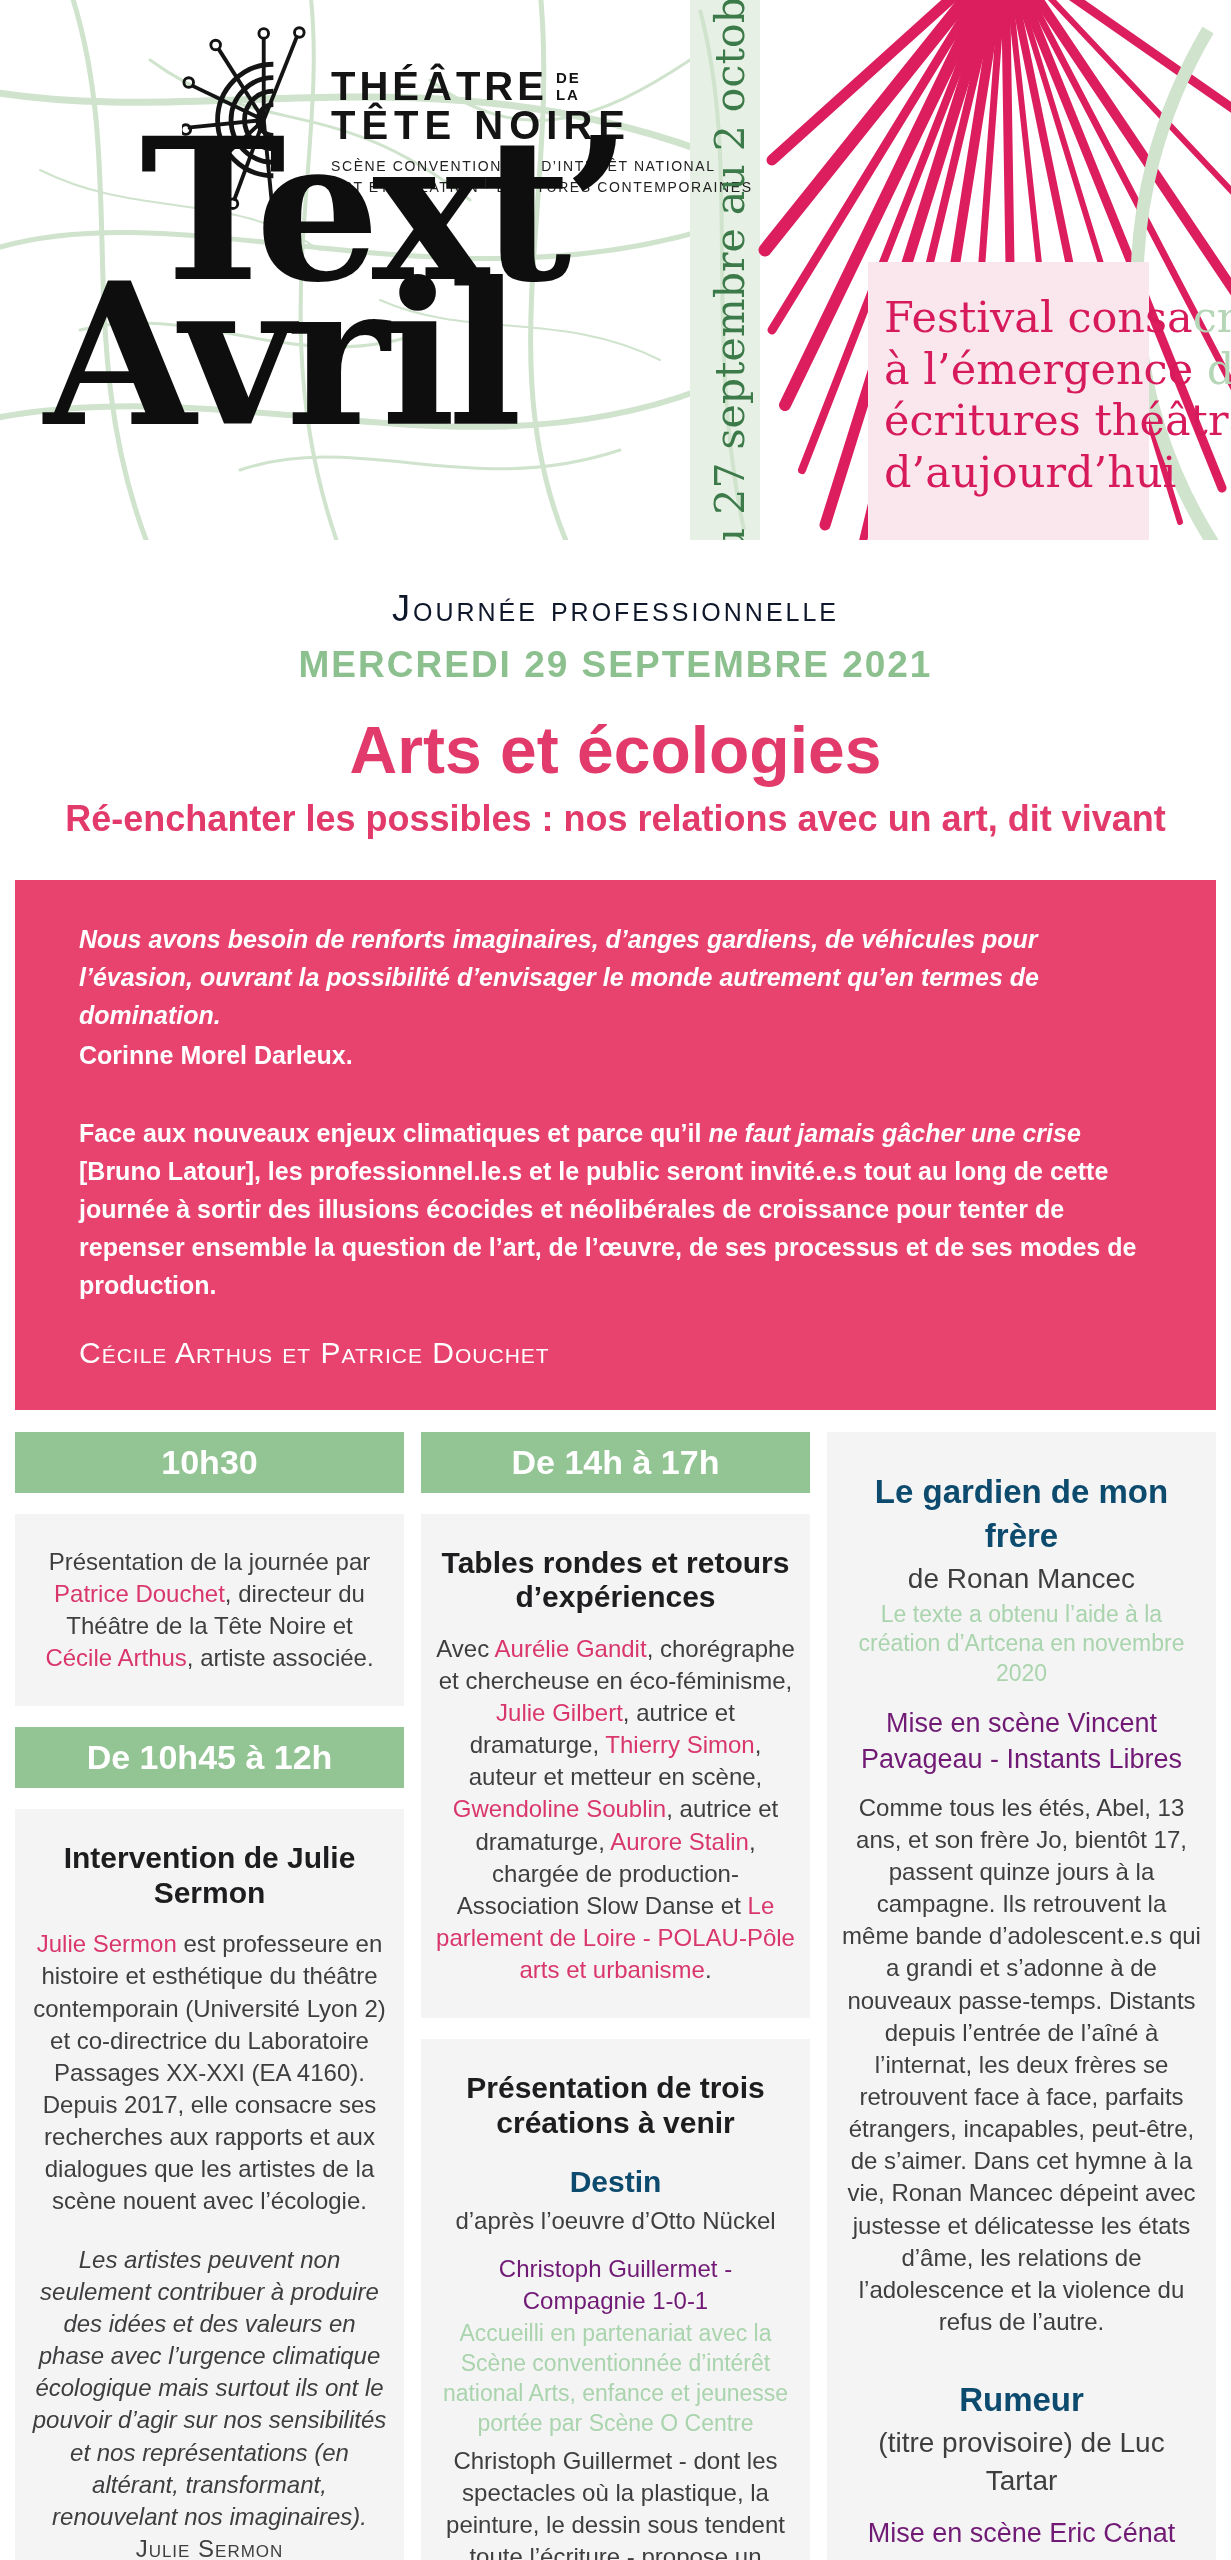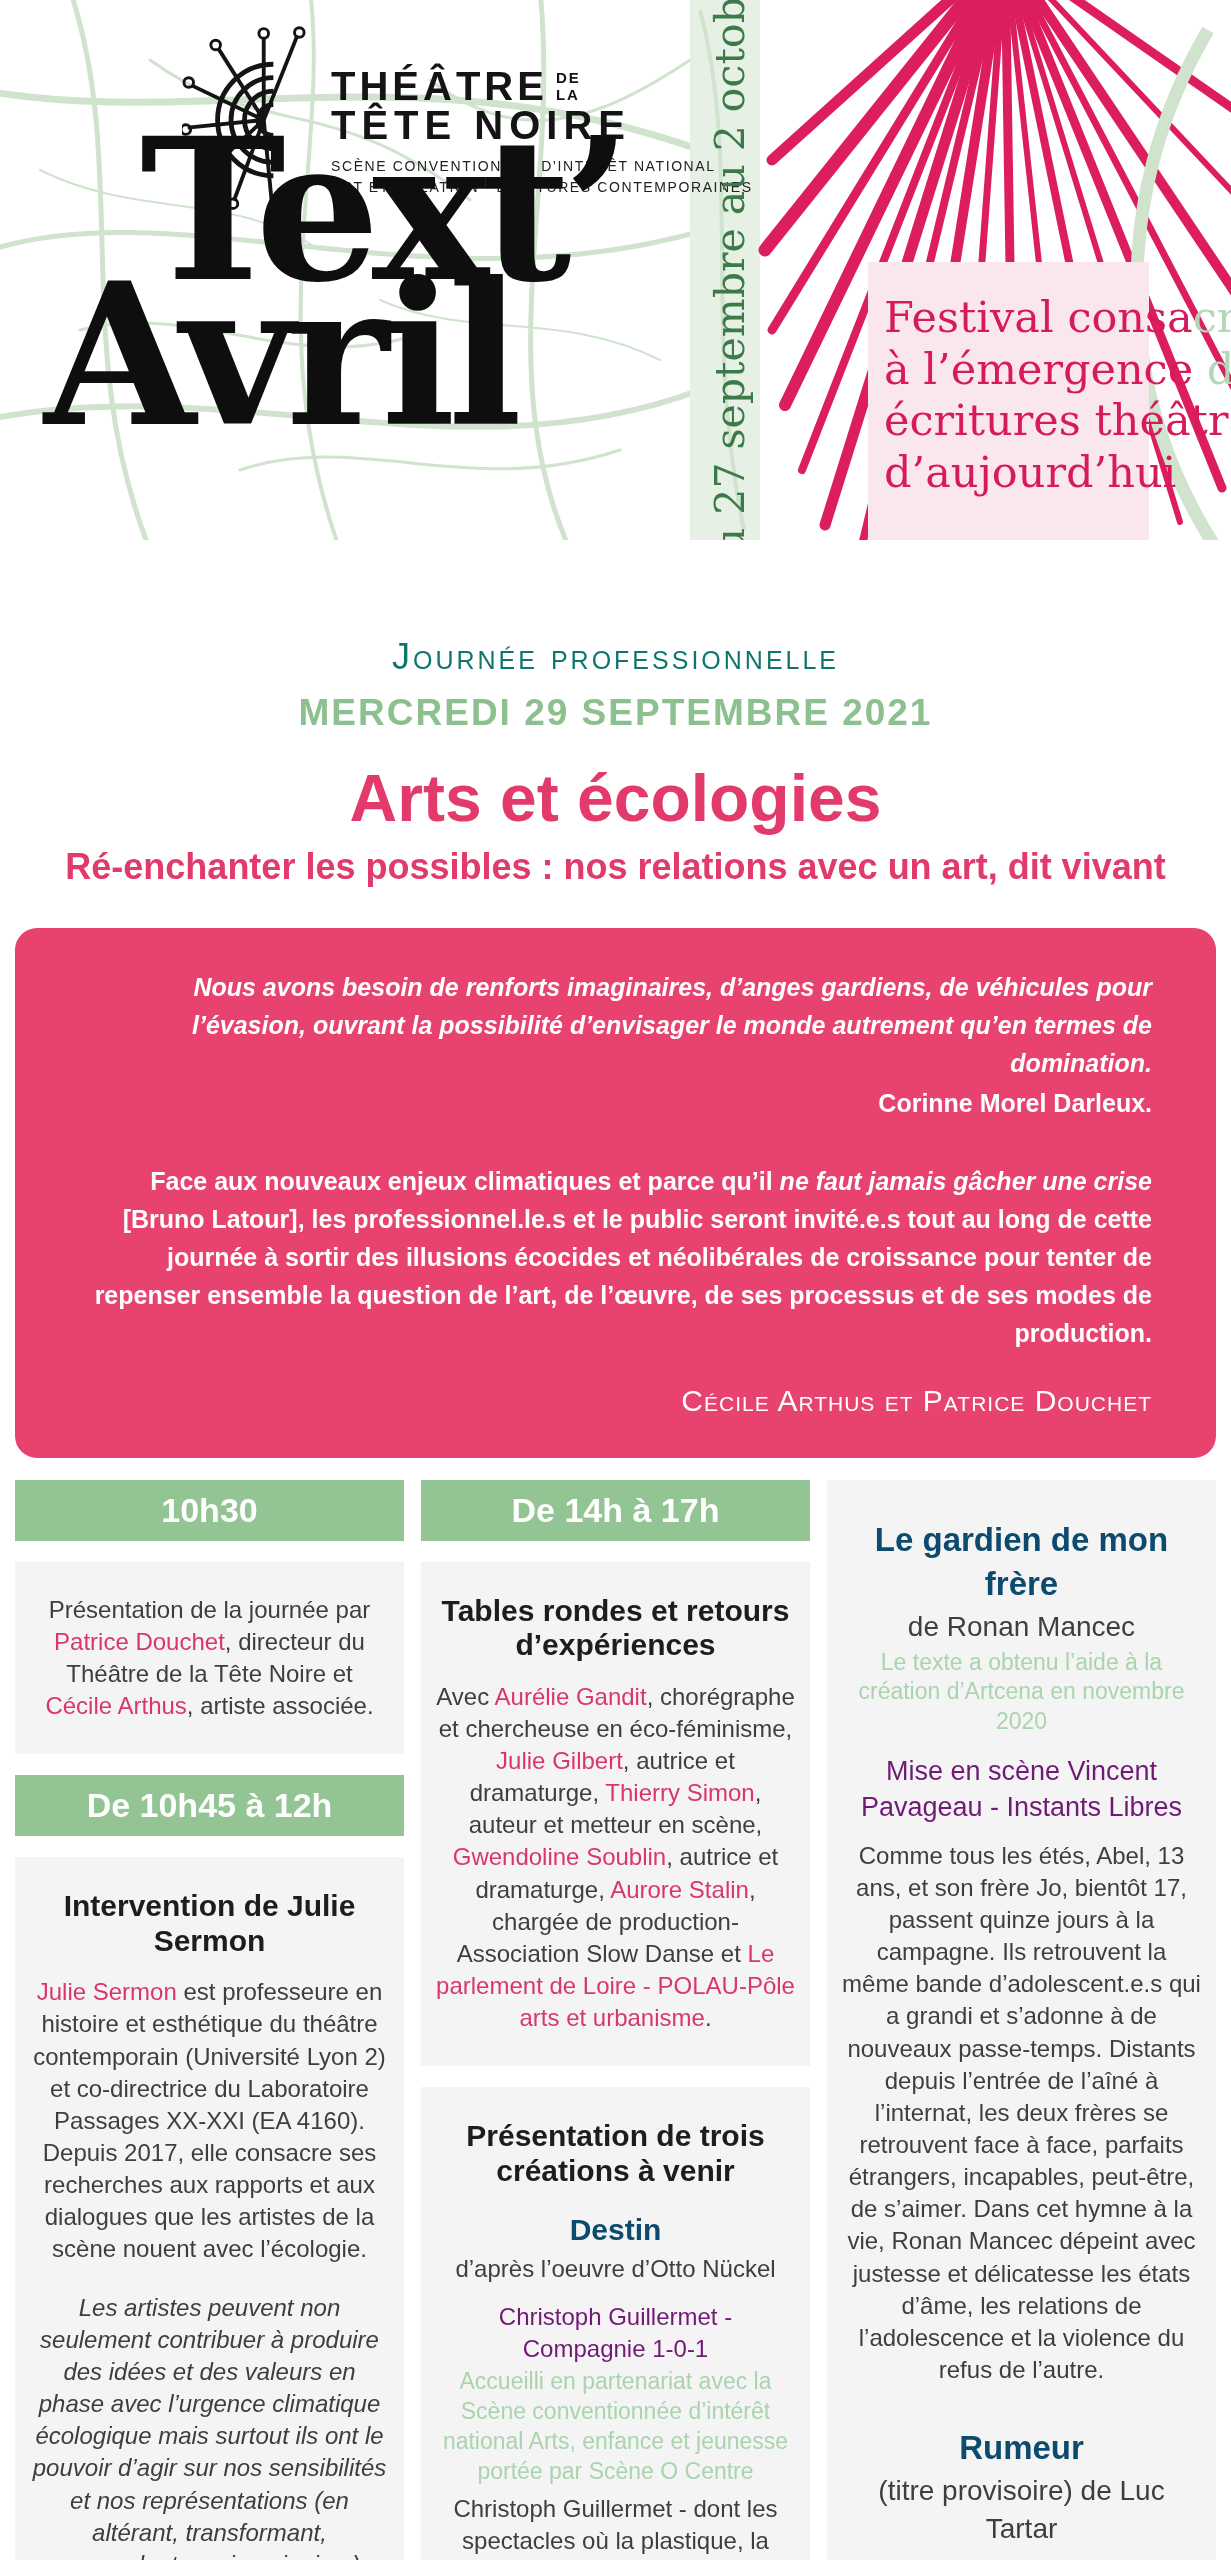--- a/index.html
+++ b/index.html
@@ -19,27 +19,27 @@
   .big-title .l1{display:block;padding-left:96px;}
   .big-title .l2{display:block;}
   .vertical-dates{position:absolute;left:698px;top:0;height:540px;width:64px;z-index:2;display:flex;align-items:center;justify-content:center;writing-mode:vertical-rl;transform:rotate(180deg);font-family:"DejaVu Serif",serif;font-size:41px;color:#3c7a49;white-space:nowrap;}
   .festival-panel{position:absolute;left:868px;top:262px;width:281px;height:278px;background:#fae7ed;z-index:1;}
   .festival-text{position:absolute;left:884px;top:292px;z-index:2;font-family:"DejaVu Serif",serif;font-size:43px;line-height:1.2;white-space:nowrap;}
   .fp{color:#d61a5b;}
   .fg{color:#b5d6b7;}
 
   
   .intro{text-align:center;padding-top:48px;}
-  .eyebrow{font-variant:small-caps;font-size:36px;letter-spacing:3px;color:#0f766e;margin-top:48px;}
+  .eyebrow{font-variant:small-caps;font-size:36px;letter-spacing:3px;color:#0f172a;}
   .intro-date{font-size:37px;font-weight:700;letter-spacing:2px;color:#8cc08e;margin-top:14px;}
   .main-title{font-size:66px;font-weight:700;color:#e23a6a;margin-top:26px;}
   .main-subtitle{font-size:36px;font-weight:700;color:#e23a6a;margin-top:10px;}
 
   
-  .quote-block{margin:40px 15px 0;background:#e8436f;color:#fff;text-align:right;padding:40px 64px 34px;font-size:25px;line-height:1.52;border-radius:22px;}
+  .quote-block{margin:40px 15px 0;background:#e8436f;color:#fff;text-align:left;padding:40px 64px 34px;font-size:25px;line-height:1.52;}
   .qb-quote{font-style:italic;font-weight:700;}
   .qb-author{font-weight:700;margin-top:2px;}
   .qb-para{font-weight:700;margin-top:40px;}
   .qb-para em{font-style:italic;}
   .qb-author2{font-variant:small-caps;letter-spacing:1px;font-size:30px;margin-top:26px;font-weight:400;}
 
   
   .columns{margin:22px 15px 0;display:grid;grid-template-columns:repeat(3,1fr);gap:17px;align-items:stretch;}
   .col{display:flex;flex-direction:column;gap:21px;}
   .badge{background:#93c493;color:#fff;font-size:34px;font-weight:700;text-align:center;padding:11px 4px;}

